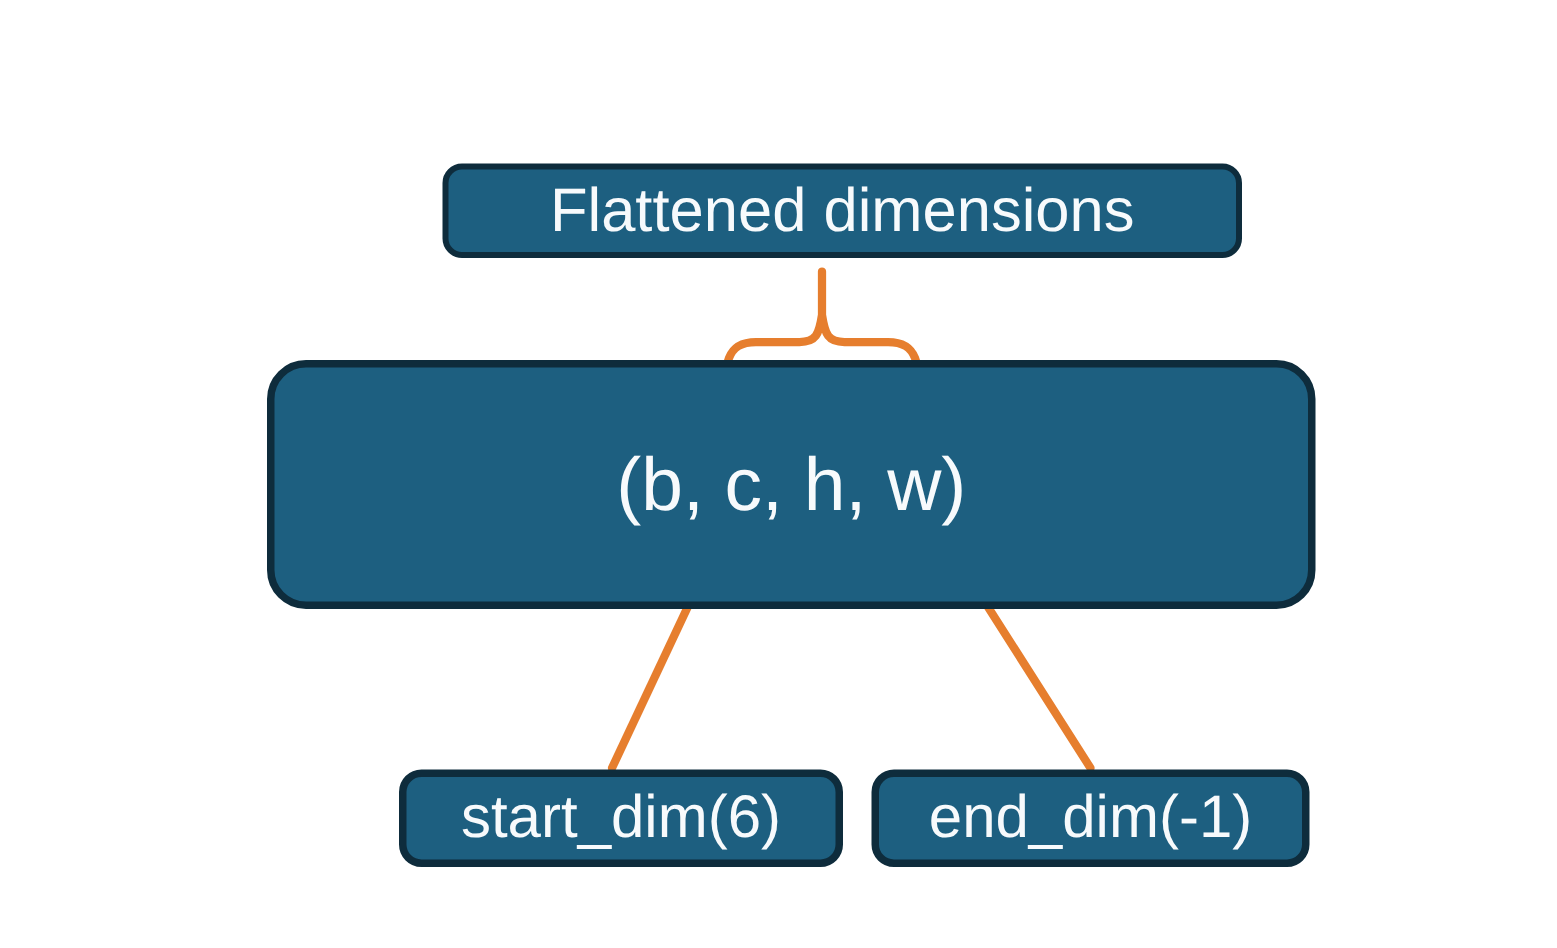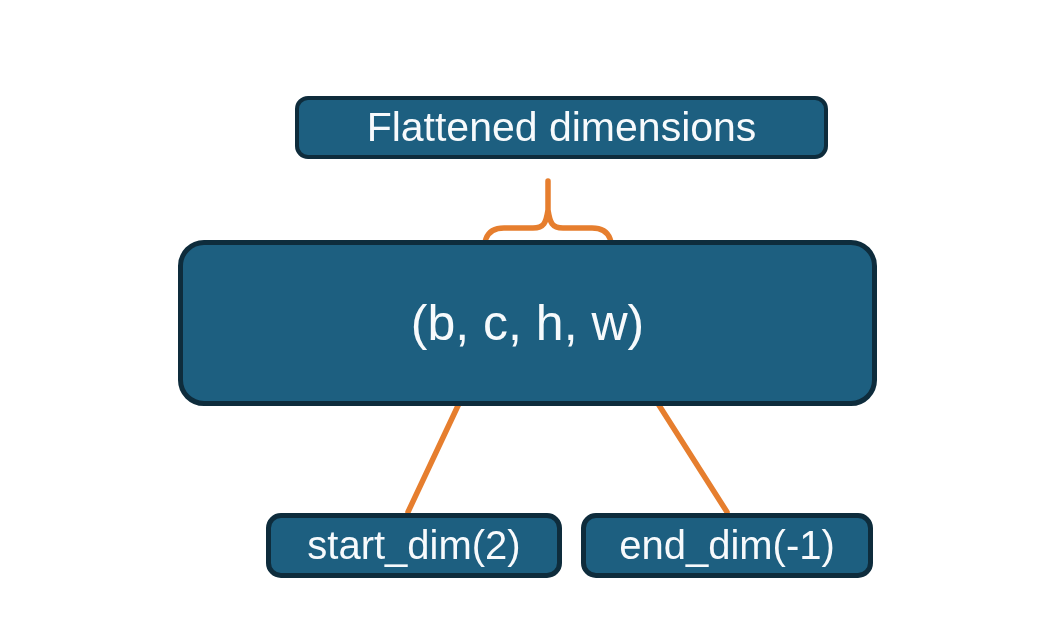--- a/index.html
+++ b/index.html
@@ -39,21 +39,21 @@
     box-sizing: border-box;
     background: var(--node-fill, #1d5f80);
     border: 4px solid var(--node-border, #0e2c3c);
     color: var(--node-text, #f7fafc);
     display: flex;
     align-items: center;
     justify-content: center;
     white-space: nowrap;
   }
   .node-title {
-    left: 295px; top: 96px;
+    left: 295px; top: 109px;
     width: 533px; height: 63px;
     border-radius: 13px;
     font-size: 41px;
   }
   .node-tensor {
     left: 178px; top: 212px;
     width: 699px; height: 166px;
     border-width: 5px;
     border-radius: 26px;
     font-size: 50px;
@@ -98,20 +98,20 @@
 
   <div class="node node-title">
     <span>Flattened dimensions</span>
   </div>
 
   <div class="node node-tensor">
     <span>(b, c, h, w)</span>
   </div>
 
   <div class="node node-small node-start">
-    <span>start_dim(2)</span>
+    <span>start_dim(6)</span>
   </div>
 
   <div class="node node-small node-end">
     <span>end_dim(-1)</span>
   </div>
 
 </div>
 
 </body></html>

